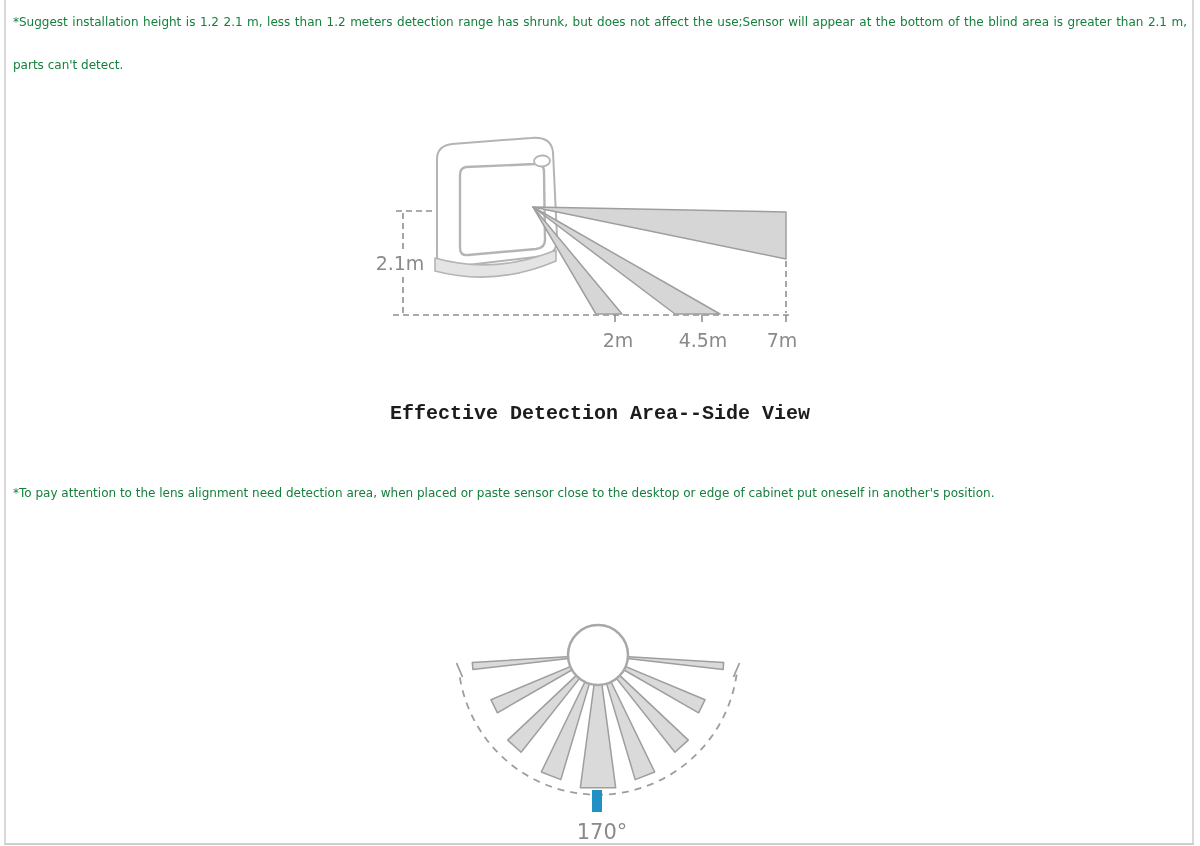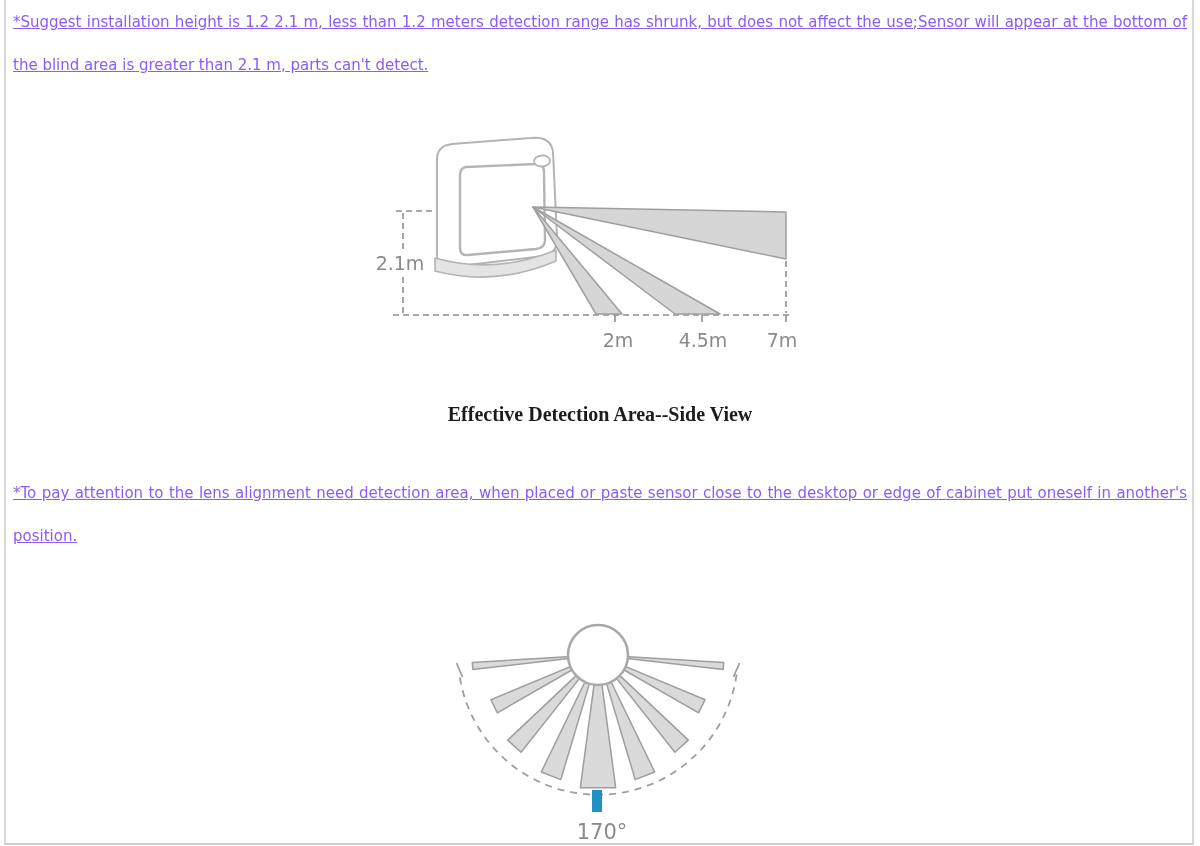--- a/index.html
+++ b/index.html
@@ -14,40 +14,39 @@
   }
   .page-border { position: absolute; background: #d9d9d9; }
   #border-left   { left: 4px;    top: 0; width: 2px;  height: 845px; }
   #border-right  { left: 1192px; top: 0; width: 2px;  height: 845px; }
   #border-bottom { left: 4px;    top: 843px; width: 1190px; height: 2px; background:#cfcfcf; }
 
   .note-para {
     position: absolute;
     left: 13px;
     width: 1174px;
-    font-size: 15px;
+    font-size: 12px;
     line-height: 43px;
-    color: #8b5cf6;
+    color: #15803d;
     text-align: justify;
     letter-spacing: 0px;
-    text-decoration: underline;
   }
   #para-install { top: 1px; }
   #para-align   { top: 472px; }
 
   .diagram { position: absolute; }
   #side-view-svg { left: 370px; top: 130px; width: 450px; height: 230px; }
   #top-view-svg  { left: 420px; top: 588px; width: 360px; height: 258px; }
 
   .caption {
     position: absolute;
     left: 0; top: 402px;
     width: 1200px;
     text-align: center;
-    font-family: Liberation Serif, serif;
+    font-family: Liberation Mono, monospace;
     font-weight: bold;
     font-size: 20px;
     line-height: 24px;
     color: #1c1c1c;
   }
   svg { overflow: visible; }
   svg text {
     font-family: "DejaVu Sans", sans-serif;
     font-size: 19px;
     fill: #8a8a8a;

